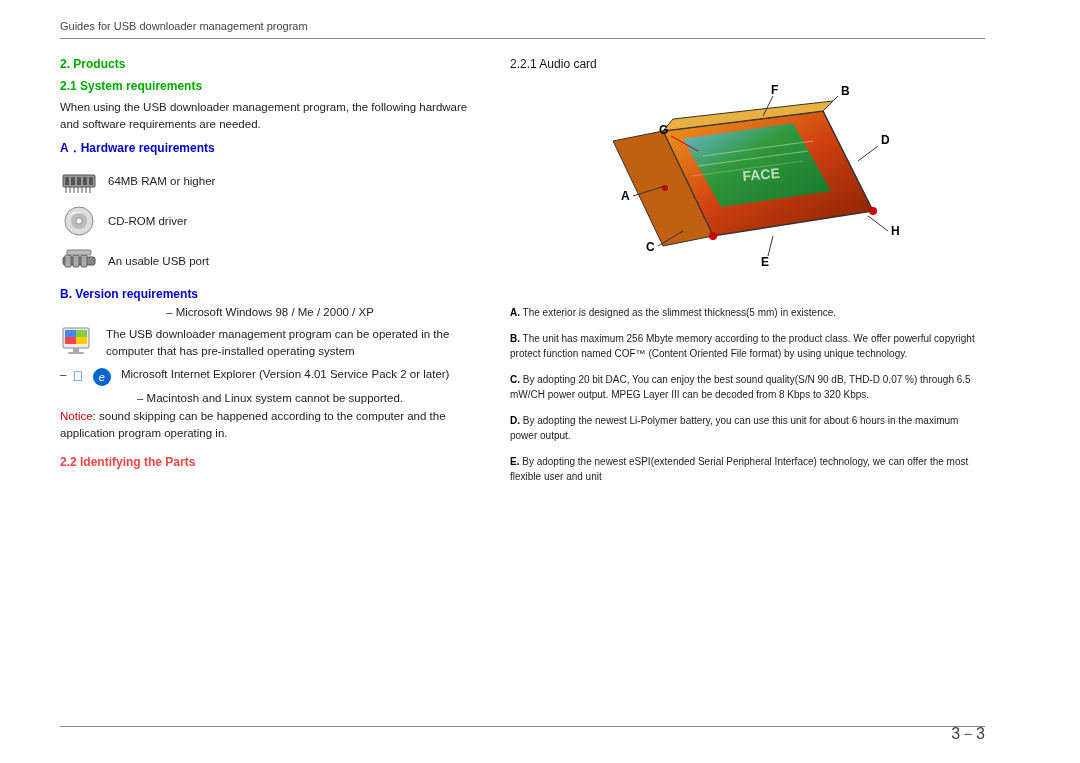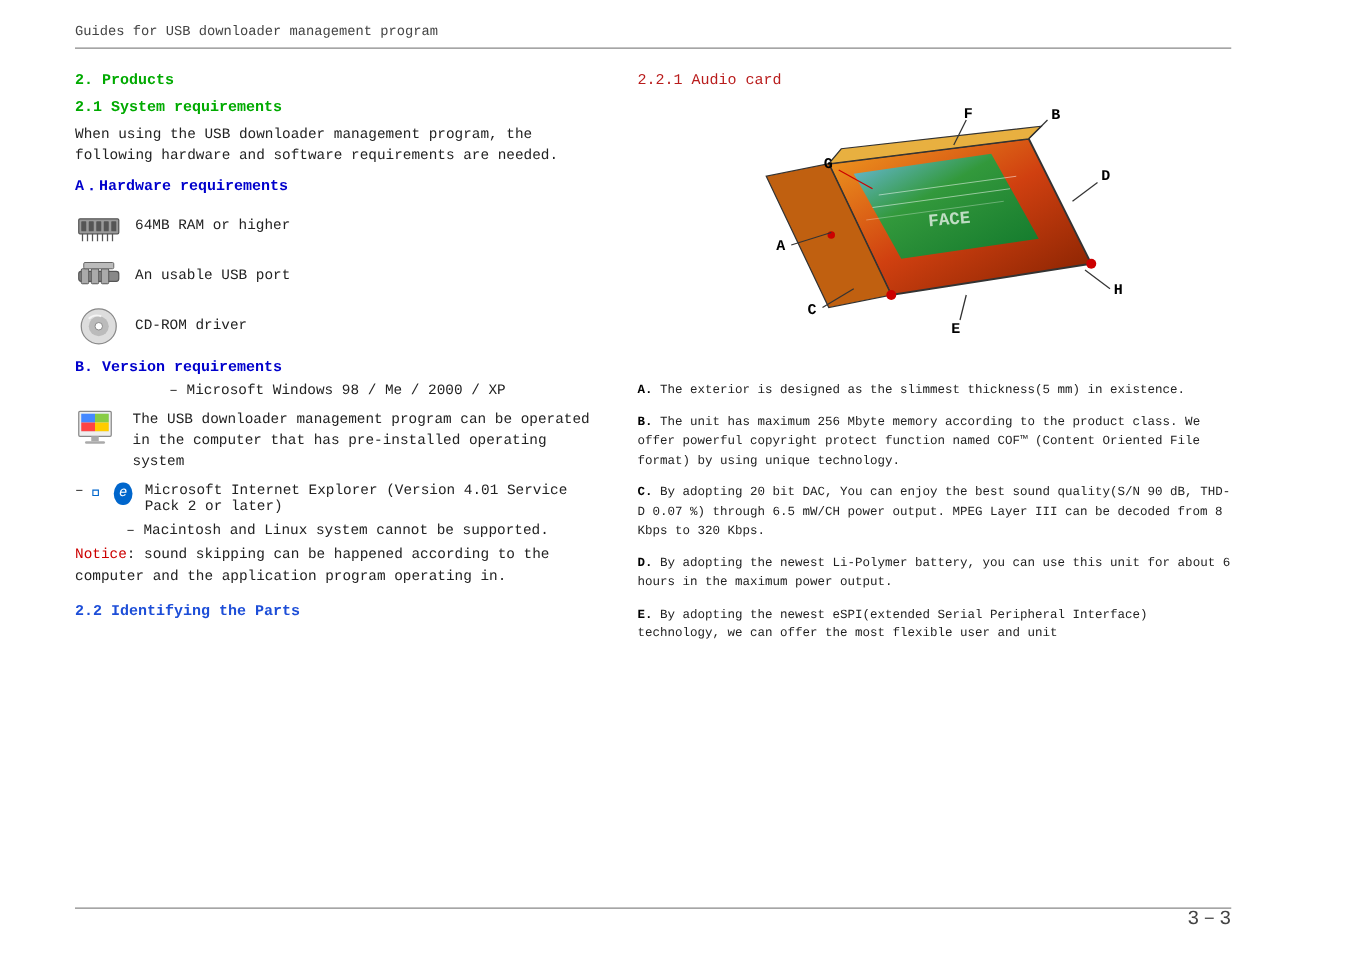--- a/index.html
+++ b/index.html
@@ -11,21 +11,20 @@
       width: 1080px;
       height: 763px;
       overflow: hidden;
       position: relative;
     }
     .page-wrapper {
       width: 1045px;
       height: 763px;
       padding: 20px 60px 20px 60px;
       position: relative;
-      font-family: Liberation Mono, monospace;
     }
     .top-header {
       border-bottom: 1px solid #888;
       padding-bottom: 6px;
       margin-bottom: 18px;
       font-size: 11px;
       color: #444;
     }
     .content-area {
       display: flex;
@@ -117,21 +116,21 @@
     }
     .notice-text {
       font-size: 11.5px;
       line-height: 1.5;
     }
     .notice-red {
       color: #cc0000;
     }
     .section-22 {
       font-weight: bold;
-      color: #1d4ed8;
+      color: #ef4444;
       font-size: 12px;
       margin-top: 10px;
     }
 
     
     .audio-card-title {
       color: #00aa00;
       font-size: 12px;
       margin-bottom: 10px;
     }
@@ -210,44 +209,44 @@
             <line x1="17" y1="20" x2="17" y2="26" stroke="#555" stroke-width="1"></line>
             <line x1="21" y1="20" x2="21" y2="26" stroke="#555" stroke-width="1"></line>
             <line x1="25" y1="20" x2="25" y2="26" stroke="#555" stroke-width="1"></line>
             <line x1="29" y1="20" x2="29" y2="26" stroke="#555" stroke-width="1"></line>
           </svg>
         </div>
         <span>64MB RAM or higher</span>
       </div>
 
       <div class="hw-item">
+        <div class="icon-box icon-cd">
+          <svg viewBox="0 0 32 32" xmlns="http://www.w3.org/2000/svg">
+            <circle cx="16" cy="16" r="14" fill="#ddd" stroke="#888" stroke-width="1"></circle>
+            <circle cx="16" cy="16" r="8" fill="#bbb"></circle>
+            <circle cx="16" cy="16" r="3" fill="#fff" stroke="#888" stroke-width="0.8"></circle>
+
+            <path d="M8 10 Q12 6 18 8" stroke="#fff" stroke-width="1.5" fill="none" opacity="0.7"></path>
+          </svg>
+        </div>
+        <span>CD-ROM driver</span>
+      </div>
+
+      <div class="hw-item">
         <div class="icon-box icon-usb">
           <svg viewBox="0 0 36 28" xmlns="http://www.w3.org/2000/svg">
 
             <rect x="2" y="10" width="32" height="8" rx="2" fill="#888" stroke="#555" stroke-width="1"></rect>
             <rect x="4" y="8" width="6" height="12" rx="1" fill="#aaa" stroke="#555" stroke-width="0.8"></rect>
             <rect x="12" y="8" width="6" height="12" rx="1" fill="#aaa" stroke="#555" stroke-width="0.8"></rect>
             <rect x="20" y="8" width="6" height="12" rx="1" fill="#aaa" stroke="#555" stroke-width="0.8"></rect>
             <rect x="6" y="3" width="24" height="5" rx="1" fill="#bbb" stroke="#666" stroke-width="0.8"></rect>
           </svg>
         </div>
         <span>An usable USB port</span>
-      </div>
-
-      <div class="hw-item">
-        <div class="icon-box icon-cd">
-          <svg viewBox="0 0 32 32" xmlns="http://www.w3.org/2000/svg">
-            <circle cx="16" cy="16" r="14" fill="#ddd" stroke="#888" stroke-width="1"></circle>
-            <circle cx="16" cy="16" r="8" fill="#bbb"></circle>
-            <circle cx="16" cy="16" r="3" fill="#fff" stroke="#888" stroke-width="0.8"></circle>
-
-            <path d="M8 10 Q12 6 18 8" stroke="#fff" stroke-width="1.5" fill="none" opacity="0.7"></path>
-          </svg>
-        </div>
-        <span>CD-ROM driver</span>
       </div>
 
       <div class="software-section">
         <div class="link-blue" style="margin-bottom:5px;">B. Version requirements</div>
         <div class="dash-item">– Microsoft Windows 98 / Me / 2000 / XP</div>
 
         <div class="ms-windows-row">
           <div class="icon-box icon-windows">
             <svg viewBox="0 0 38 32" xmlns="http://www.w3.org/2000/svg">
 
@@ -282,21 +281,21 @@
           <span class="notice-red">Notice</span><span>: sound skipping can be happened according to the computer and the application program operating in.</span>
         </div>
       </div>
 
       <div class="section-22" style="margin-top:12px;">2.2 Identifying the Parts</div>
 
     </div>
 
     <div class="right-col">
 
-      <div class="audio-card-title" style="color:#b91c1c; font-size:12px; margin-bottom:10px;">2.2.1 Audio card</div>
+      <div class="audio-card-title" style="color:#0f172a; font-size:12px; margin-bottom:10px;">2.2.1 Audio card</div>
 
       <div class="device-diagram" style="position:relative; width:330px; height:210px; margin-bottom:14px;">
         <svg viewBox="0 0 330 210" xmlns="http://www.w3.org/2000/svg" class="device-svg" style="width:330px;height:210px;">
 
           <defs>
             <linearGradient id="deviceGrad" x1="0%" y1="0%" x2="100%" y2="100%">
               <stop offset="0%" style="stop-color:#f0a020;stop-opacity:1"></stop>
               <stop offset="50%" style="stop-color:#d04010;stop-opacity:1"></stop>
               <stop offset="100%" style="stop-color:#802000;stop-opacity:1"></stop>
             </linearGradient>

